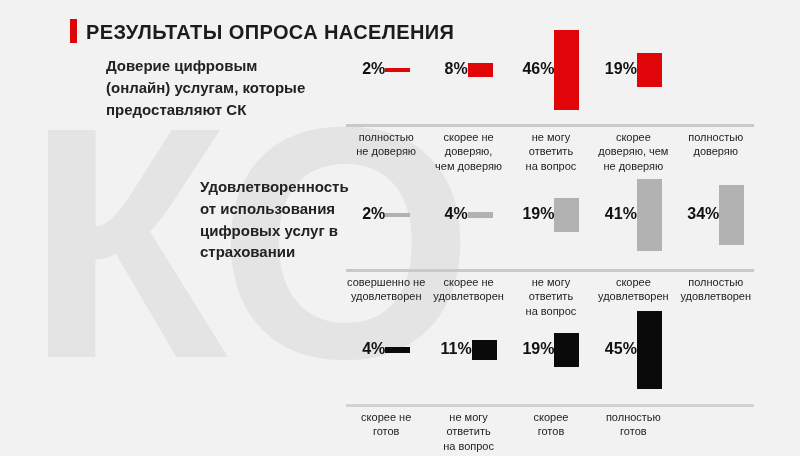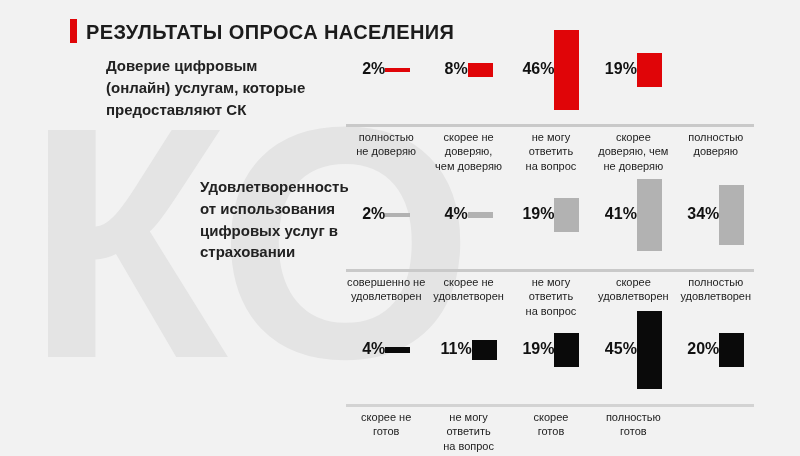--- a/index.html
+++ b/index.html
@@ -187,24 +187,20 @@
         <div class="bar" style="height: 19.14px; background: rgb(10, 10, 10);"></div>
       </div>
       <div class="col">
         <span class="val">19%</span>
         <div class="bar" style="height: 33.06px; background: rgb(10, 10, 10);"></div>
       </div>
       <div class="col">
         <span class="val">45%</span>
         <div class="bar" style="height: 78.3px; background: rgb(10, 10, 10);"></div>
       </div>
-      <div class="col">
-        <span class="val">20%</span>
-        <div class="bar" style="height: 34.8px; background: rgb(10, 10, 10);"></div>
-      </div>
     </div>
     <div class="axis a3"></div>
     <div class="cats t3">
       <span class="cat">скорее не
 готов</span>
       <span class="cat">не могу
 ответить
 на вопрос</span>
       <span class="cat">скорее
 готов</span>

